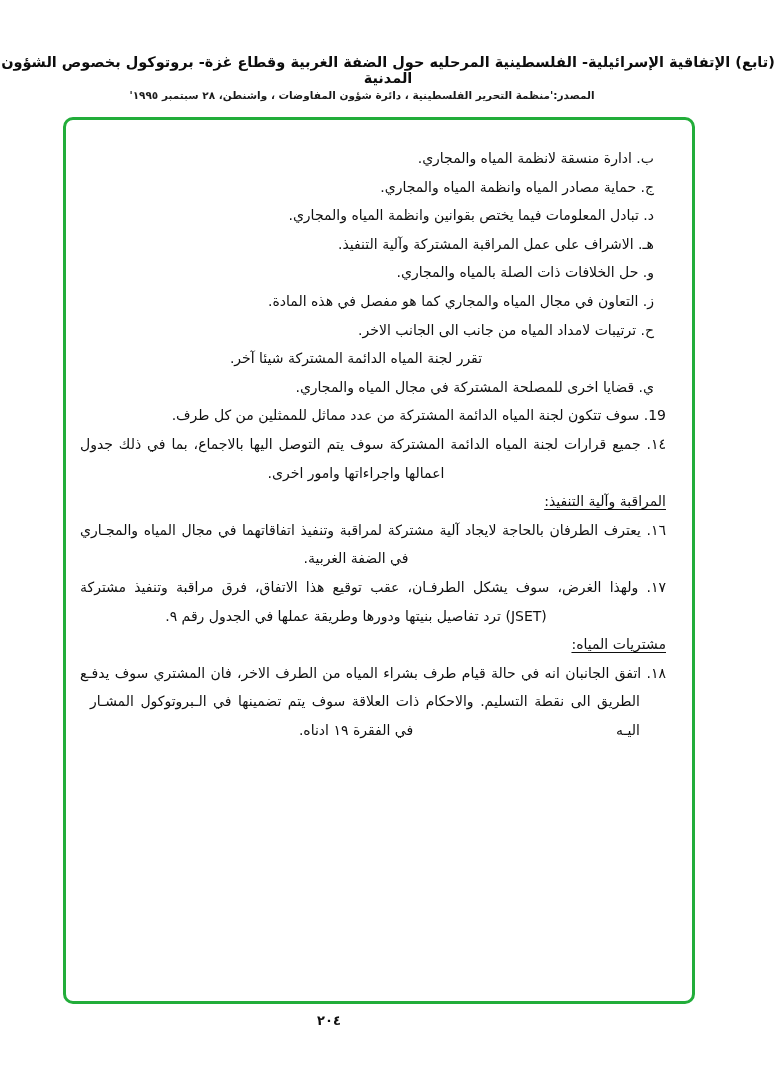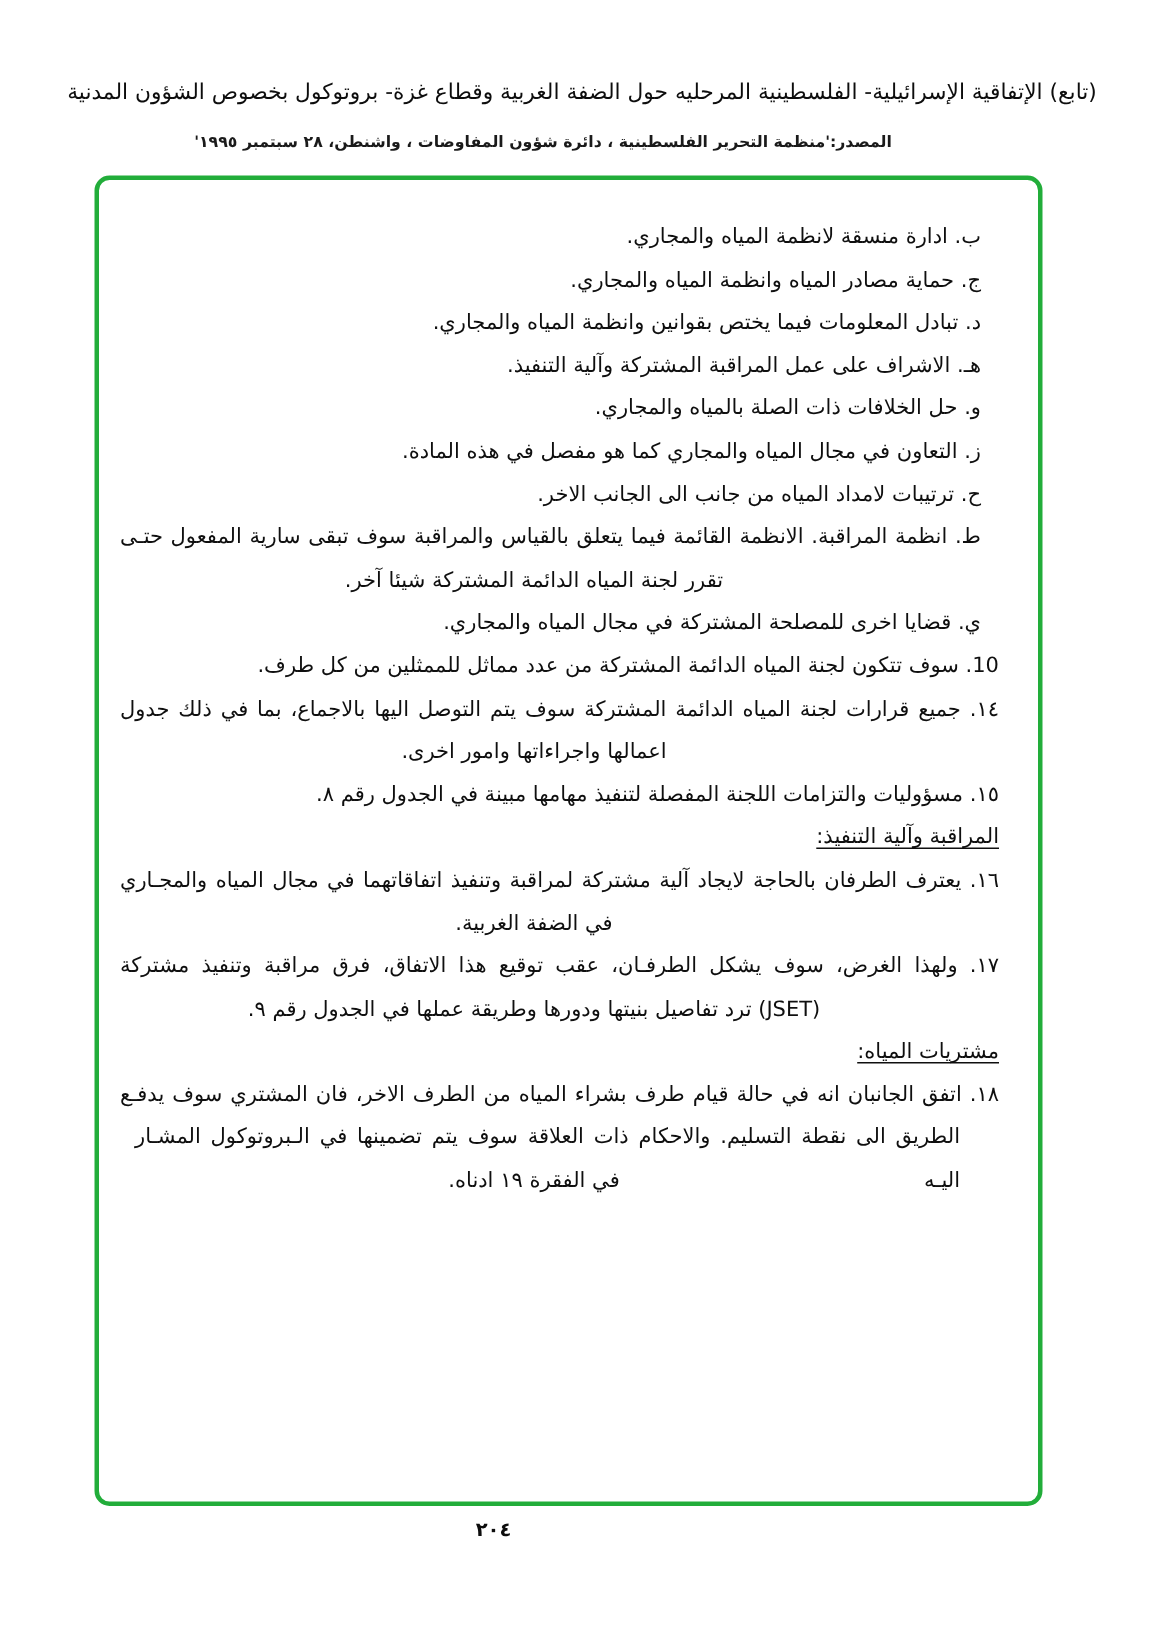--- a/index.html
+++ b/index.html
@@ -16,21 +16,21 @@
     overflow: hidden;
   }
   .header-title {
     position: absolute;
     top: 54px;
     left: 0;
     width: 776px;
     direction: rtl;
     text-align: center;
     font-size: 14.5px;
-    font-weight: normal;
+    font-weight: bold;
     color: #0d0d0d;
   }
   .header-source {
     position: absolute;
     top: 89px;
     left: 0;
     width: 724px;
     direction: rtl;
     text-align: center;
     font-size: 10.5px;
@@ -103,27 +103,25 @@
 
 <div class="frame" style="border-color: rgb(34, 173, 58);">
   <div class="doc-body">
       <div class="line letter">ب. ادارة منسقة لانظمة المياه والمجاري.</div>
       <div class="line letter">ج. حماية مصادر المياه وانظمة المياه والمجاري.</div>
       <div class="line letter">د. تبادل المعلومات فيما يختص بقوانين وانظمة المياه والمجاري.</div>
       <div class="line letter">هـ. الاشراف على عمل المراقبة المشتركة وآلية التنفيذ.</div>
       <div class="line letter">و. حل الخلافات ذات الصلة بالمياه والمجاري.</div>
       <div class="line letter">ز. التعاون في مجال المياه والمجاري كما هو مفصل في هذه المادة.</div>
       <div class="line letter">ح. ترتيبات لامداد المياه من جانب الى الجانب الاخر.</div>
-      <div class="line letter full">ط. انظمة المراقبة. الانظمة القائمة فيما يتعلق بالقياس والمراقبة سوف تبقى سارية المفعول حتـى</div>
       <div class="line center">تقرر لجنة المياه الدائمة المشتركة شيئا آخر.</div>
       <div class="line letter">ي. قضايا اخرى للمصلحة المشتركة في مجال المياه والمجاري.</div>
-      <div class="line number">10. سوف تتكون لجنة المياه الدائمة المشتركة من عدد مماثل للممثلين من كل طرف.</div>
+      <div class="line number">19. سوف تتكون لجنة المياه الدائمة المشتركة من عدد مماثل للممثلين من كل طرف.</div>
       <div class="line number full">١٤. جميع قرارات لجنة المياه الدائمة المشتركة سوف يتم التوصل اليها بالاجماع، بما في ذلك جدول</div>
       <div class="line center">اعمالها واجراءاتها وامور اخرى.</div>
-      <div class="line number">١٥. مسؤوليات والتزامات اللجنة المفصلة لتنفيذ مهامها مبينة في الجدول رقم ٨.</div>
       <div class="line heading">المراقبة وآلية التنفيذ:</div>
       <div class="line number full">١٦. يعترف الطرفان بالحاجة لايجاد آلية مشتركة لمراقبة وتنفيذ اتفاقاتهما في مجال المياه والمجـاري</div>
       <div class="line center">في الضفة الغربية.</div>
       <div class="line number full">١٧. ولهذا الغرض، سوف يشكل الطرفـان، عقب توقيع هذا الاتفاق، فرق مراقبة وتنفيذ مشتركة</div>
       <div class="line center">(JSET) ترد تفاصيل بنيتها ودورها وطريقة عملها في الجدول رقم ٩.</div>
       <div class="line heading">مشتريات المياه:</div>
       <div class="line number full">١٨. اتفق الجانبان انه في حالة قيام طرف بشراء المياه من الطرف الاخر، فان المشتري سوف يدفـع</div>
       <div class="line cont-indent full">الطريق الى نقطة التسليم. والاحكام ذات العلاقة سوف يتم تضمينها في الـبروتوكول المشـار اليـه</div>
       <div class="line center">في الفقرة ١٩ ادناه.</div>
     </div>

